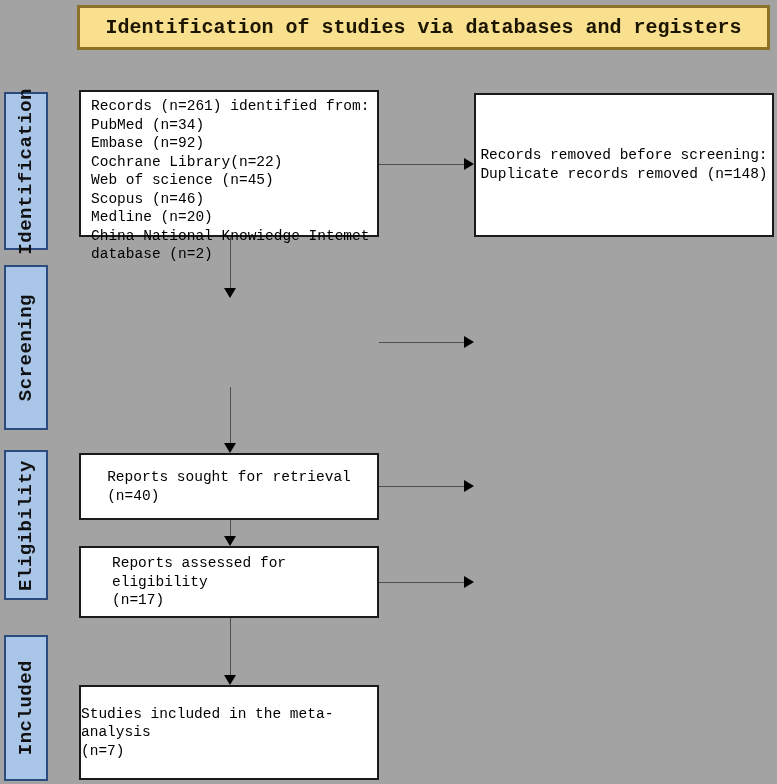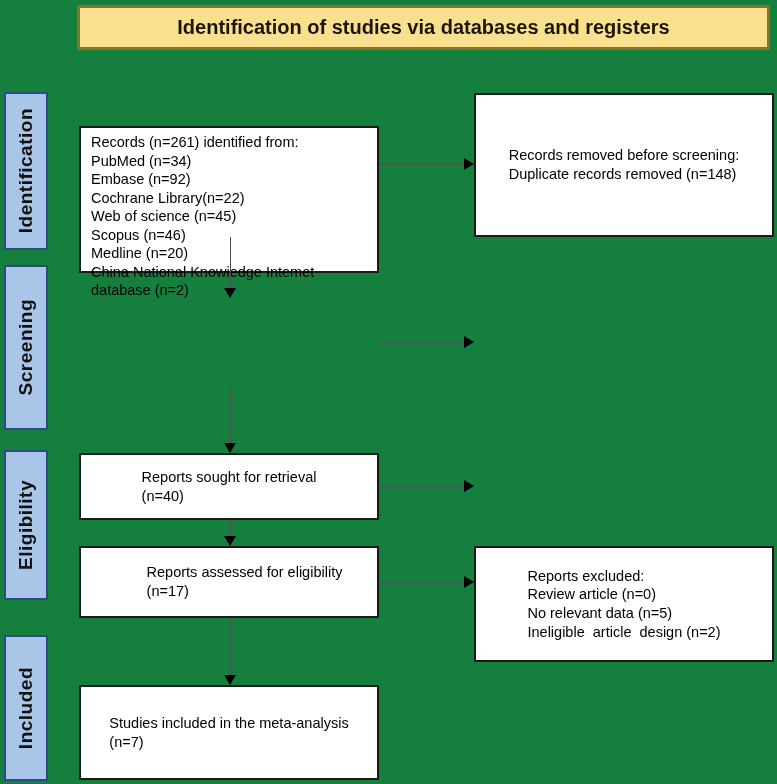--- a/index.html
+++ b/index.html
@@ -1,20 +1,20 @@
 <!DOCTYPE html>
 <html><head>
 <meta charset="utf-8">
 <style>
   html,body{margin:0;padding:0;background:#ffffff;}
   #canvas{
     position:relative;
     width:777px;height:784px;
-    background:#15803d;
-    font-family:Liberation Sans, sans-serif;
+    background:#a3a3a3;
+    font-family:Liberation Mono, monospace;
     color:#000;
     overflow:hidden;
   }
   .banner{
     position:absolute;left:77px;top:5px;width:693px;height:45px;
     background:#f8e08f;border:3px solid #8a7329;
     box-sizing:border-box;
     display:flex;align-items:center;justify-content:center;
     font-weight:bold;font-size:20px;color:#1c1500;
   }
@@ -68,21 +68,21 @@
   <div class="stage" style="top:265px;height:165px;">
     <span>Screening</span>
   </div>
   <div class="stage" style="top:450px;height:150px;">
     <span>Eligibility</span>
   </div>
   <div class="stage" style="top:635px;height:146px;">
     <span>Included</span>
   </div>
 
-  <div class="box left-align" style="left:79px;top:90px;width:300px;height:147px;margin-top:36px;">Records (n=261) identified from:
+  <div class="box left-align" style="left:79px;top:90px;width:300px;height:147px;">Records (n=261) identified from:
 PubMed (n=34)
 Embase (n=92)
 Cochrane Library(n=22)
 Web of science (n=45)
 Scopus (n=46)
 Medline (n=20)
 China National Knowiedge Intemet database (n=2)</div>
 
 
   <div class="box" style="left:79px;top:453px;width:300px;height:67px;">Reports sought for retrieval
@@ -92,24 +92,20 @@
 (n=17)</div>
 
   <div class="box" style="left:79px;top:685px;width:300px;height:95px;">Studies included in the meta-analysis
 (n=7)</div>
 
   <div class="box" style="left:474px;top:93px;width:300px;height:144px;">Records removed before screening:
 Duplicate records removed (n=148)</div>
 
 
 
-  <div class="box" style="left:474px;top:546px;width:300px;height:116px;">Reports excluded:
-Review article (n=0)
-No relevant data (n=5)
-Ineligible  article  design (n=2)</div>
 
   <div class="vline" style="left:230px;top:237px;height:52px;"></div>
   <div class="head-down" style="left:224px;top:288px;"></div>
 
   <div class="vline" style="left:230px;top:387px;height:57px;"></div>
   <div class="head-down" style="left:224px;top:443px;"></div>
 
   <div class="vline" style="left:230px;top:520px;height:17px;"></div>
   <div class="head-down" style="left:224px;top:536px;"></div>
 

